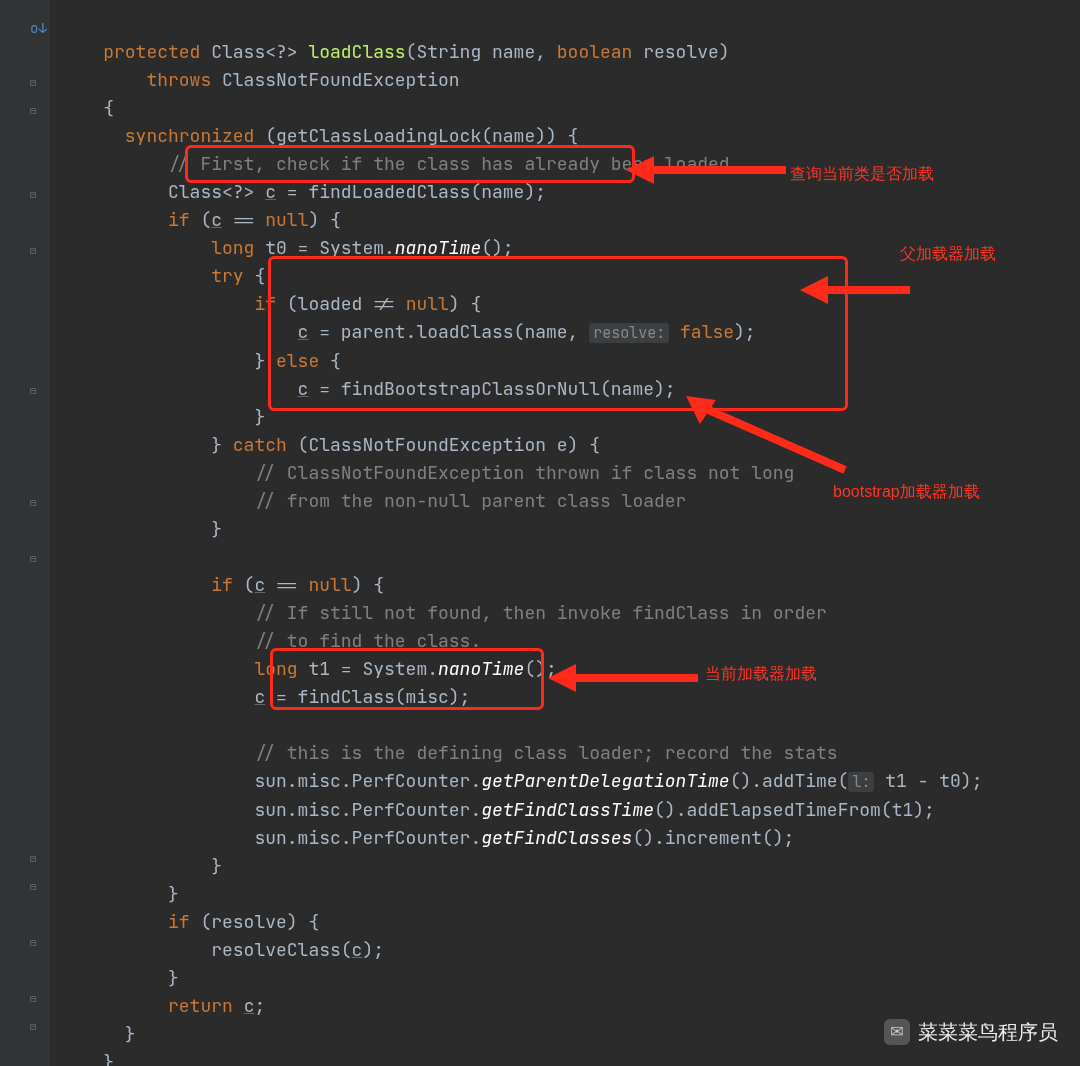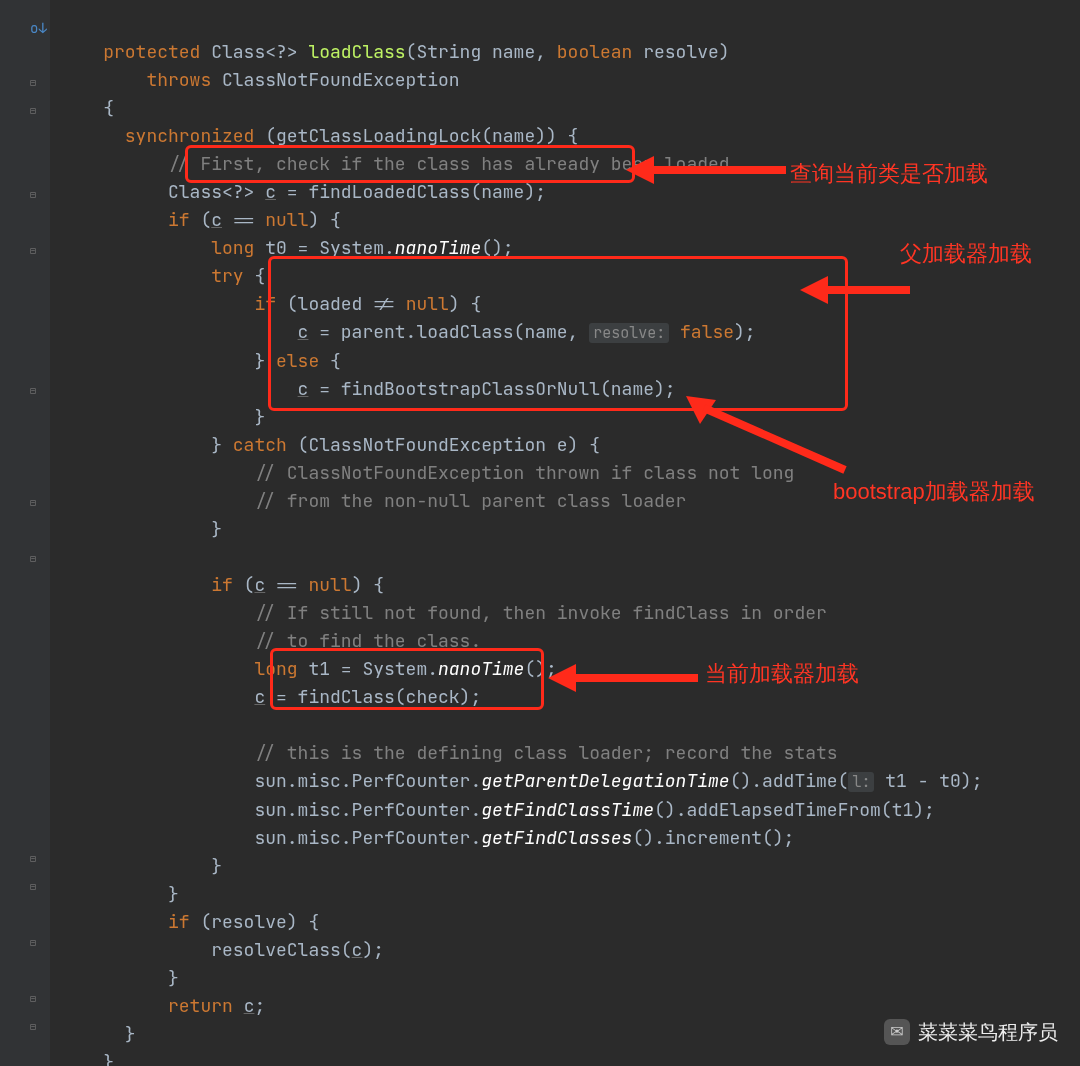--- a/index.html
+++ b/index.html
@@ -10,21 +10,21 @@
   .kw{color:#cc7832;text-align:right;}
   .comment{color:#808080;}
   .method{color:#bef264;}
   .miCall{color:#ffffff;font-style:italic;}
   .var-u{text-decoration:underline;text-decoration-color:#666;}
   .hint{background:#3c3f41;color:#888;border-radius:3px;padding:0 4px;font-size:15px;margin-top:20px;}
   .redbox{position:absolute;border:3px solid #ff2a1a;border-radius:6px;pointer-events:none;}
   .arrow{position:absolute;pointer-events:none;}
   .arrow-line{stroke:#ff2a1a;stroke-width:8;fill:none;}
   .arrow-head{fill:#ff2a1a;}
-  .anno{position:absolute;color:#ff3524;font-family:"PingFang SC","Microsoft YaHei",sans-serif;font-size:22px;white-space:nowrap;}
+  .anno{position:absolute;color:#ff3524;font-family:"PingFang SC","Microsoft YaHei",sans-serif;font-size:16px;white-space:nowrap;}
   .watermark{position:absolute;right:22px;bottom:20px;display:flex;align-items:center;color:#eee;font-family:"PingFang SC","Microsoft YaHei",sans-serif;font-size:20px;}
   .wechat-ico{width:26px;height:26px;border-radius:6px;background:#555;margin-right:8px;display:flex;align-items:center;justify-content:center;font-size:16px;color:#ccc;}
 </style>
 </head>
 <body>
 
 <div class="editor">
 
   <div class="gutter">
     <span class="gutter-icon" style="top:14px;color:#4a88c7;font-size:14px;">o↓</span>
@@ -59,21 +59,21 @@
 <span>                  <span>}</span></span>
 <span>              <span>} </span><span class="kw">catch</span><span> (ClassNotFoundException e) {</span></span>
 <span>                  <span class="comment">// ClassNotFoundException thrown if class not long</span></span>
 <span>                  <span class="comment">// from the non-null parent class loader</span></span>
 <span>              <span>}</span></span>
 <span> </span>
 <span>              <span class="kw">if</span><span> (</span><span class="var-u">c</span><span> == </span><span class="kw">null</span><span>) {</span></span>
 <span>                  <span class="comment">// If still not found, then invoke findClass in order</span></span>
 <span>                  <span class="comment">// to find the class.</span></span>
 <span>                  <span class="kw">long</span><span> t1 = System.</span><span class="miCall">nanoTime</span><span>();</span></span>
-<span>                  <span class="var-u">c</span><span> = findClass(check);</span></span>
+<span>                  <span class="var-u">c</span><span> = findClass(misc);</span></span>
 <span> </span>
 <span>                  <span class="comment">// this is the defining class loader; record the stats</span></span>
 <span>                  <span>sun.misc.PerfCounter.</span><span class="miCall">getParentDelegationTime</span><span>().addTime(</span><span class="hint">l:</span><span> t1 - t0);</span></span>
 <span>                  <span>sun.misc.PerfCounter.</span><span class="miCall">getFindClassTime</span><span>().addElapsedTimeFrom(t1);</span></span>
 <span>                  <span>sun.misc.PerfCounter.</span><span class="miCall">getFindClasses</span><span>().increment();</span></span>
 <span>              <span>}</span></span>
 <span>          <span>}</span></span>
 <span>          <span class="kw">if</span><span> (resolve) {</span></span>
 <span>              <span>resolveClass(</span><span class="var-u">c</span><span>);</span></span>
 <span>          <span>}</span></span>

